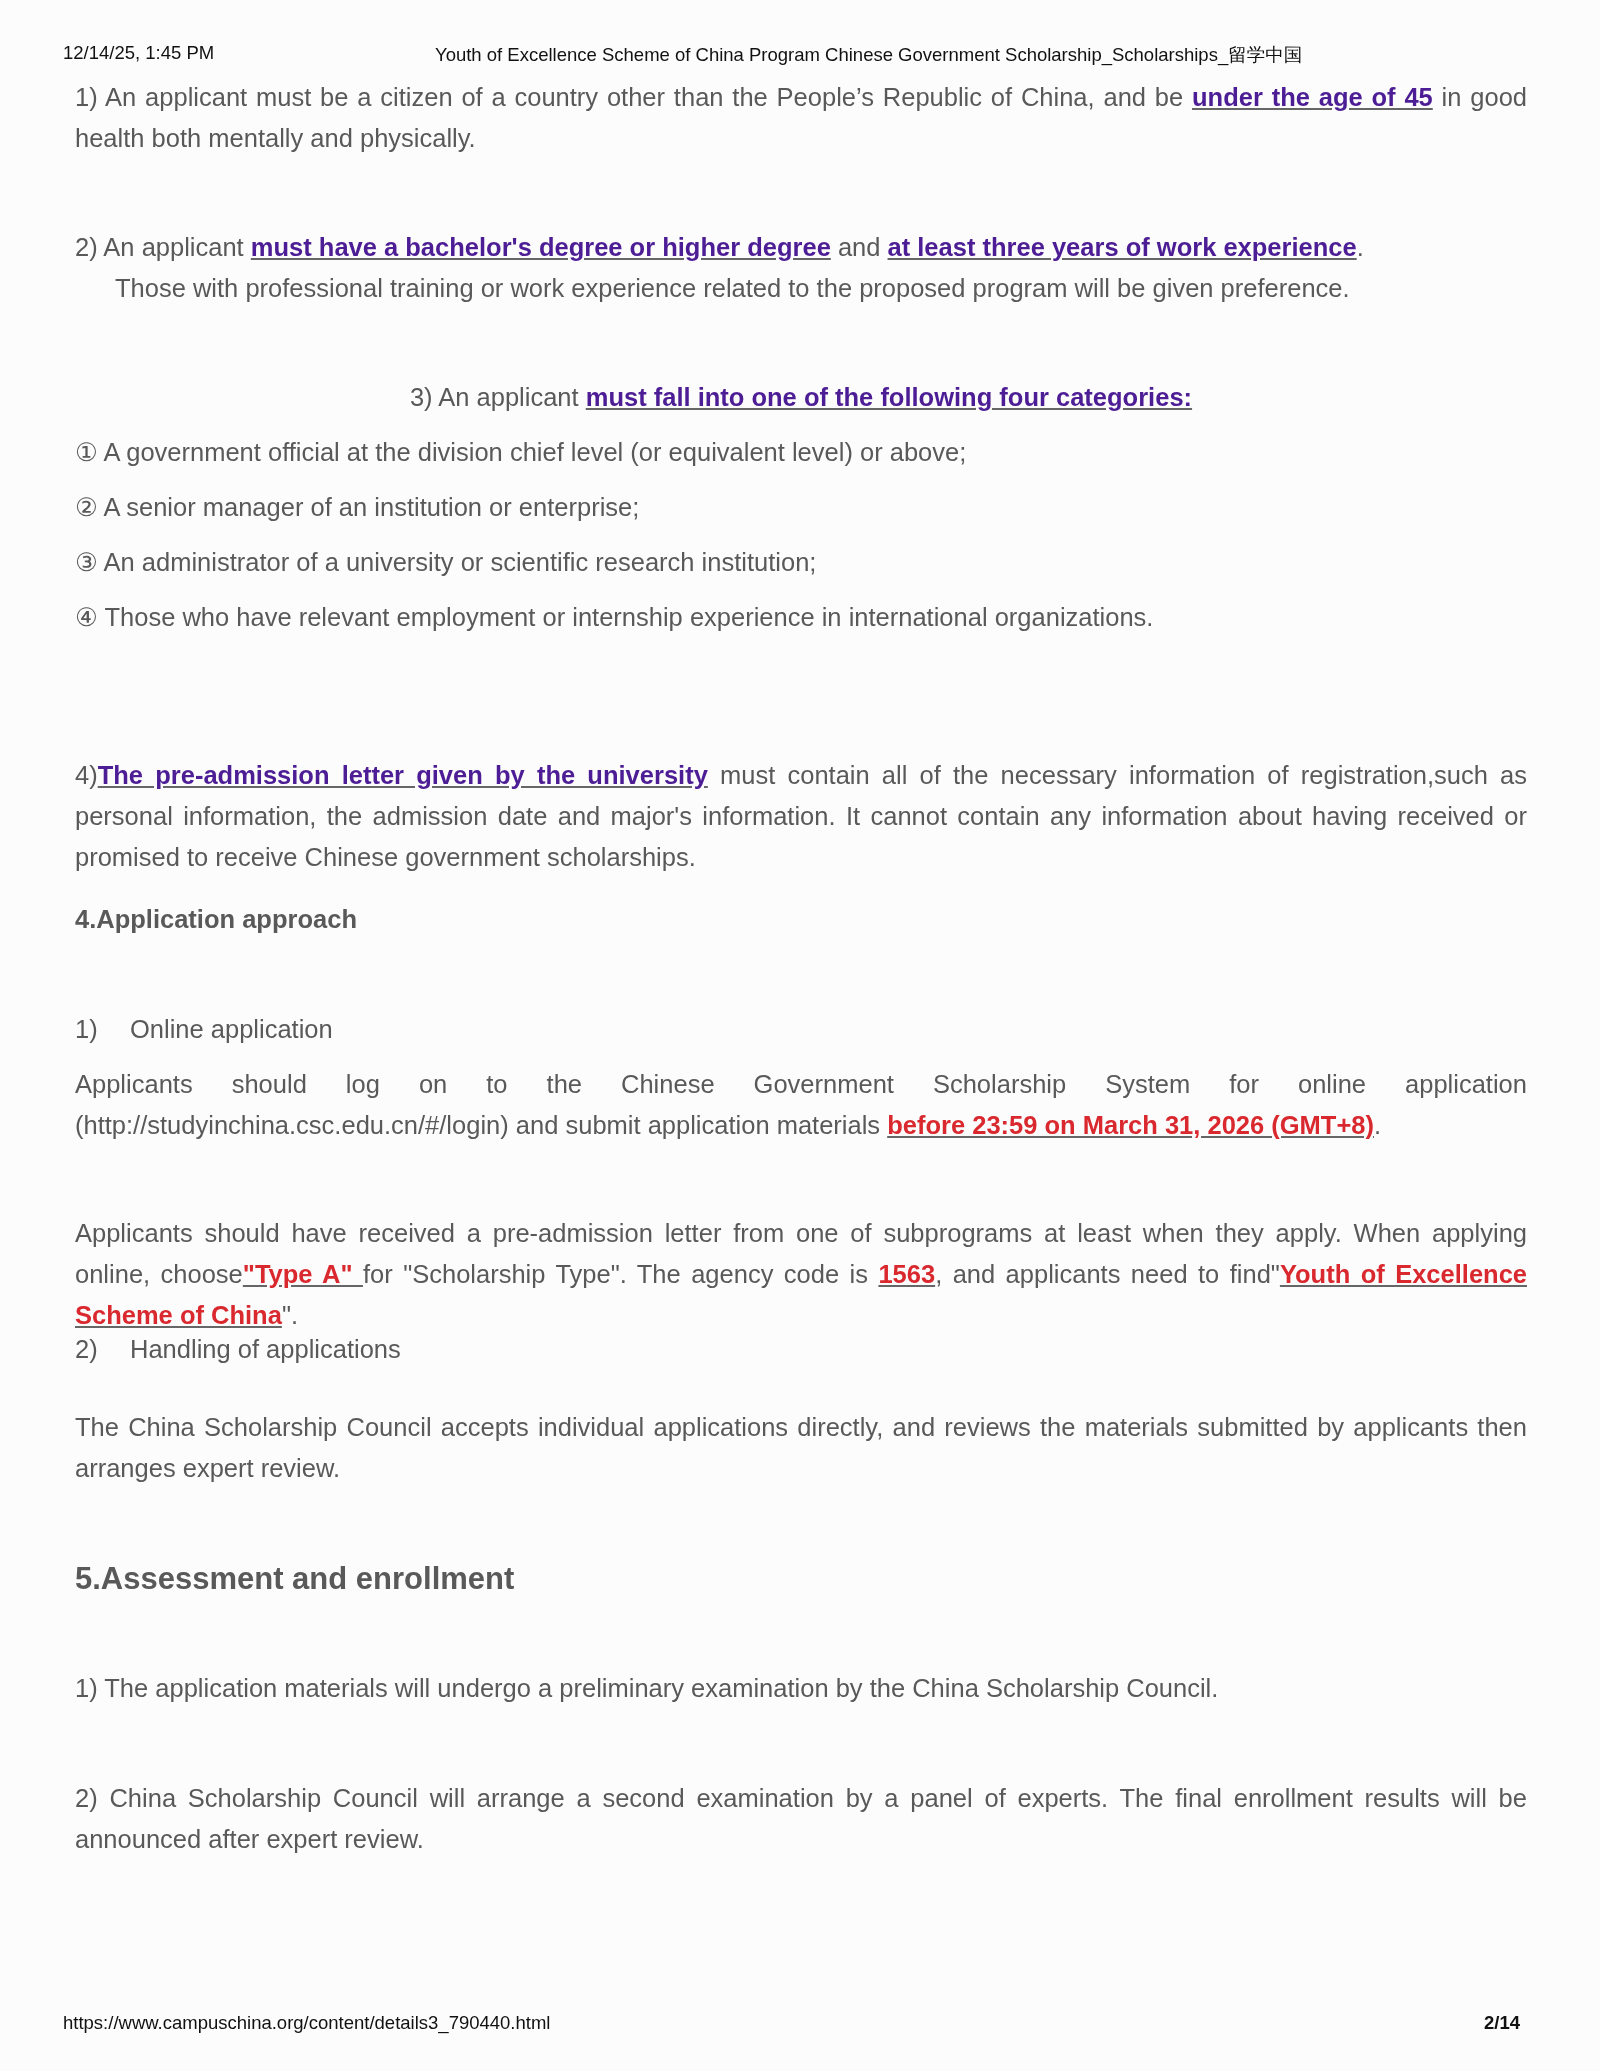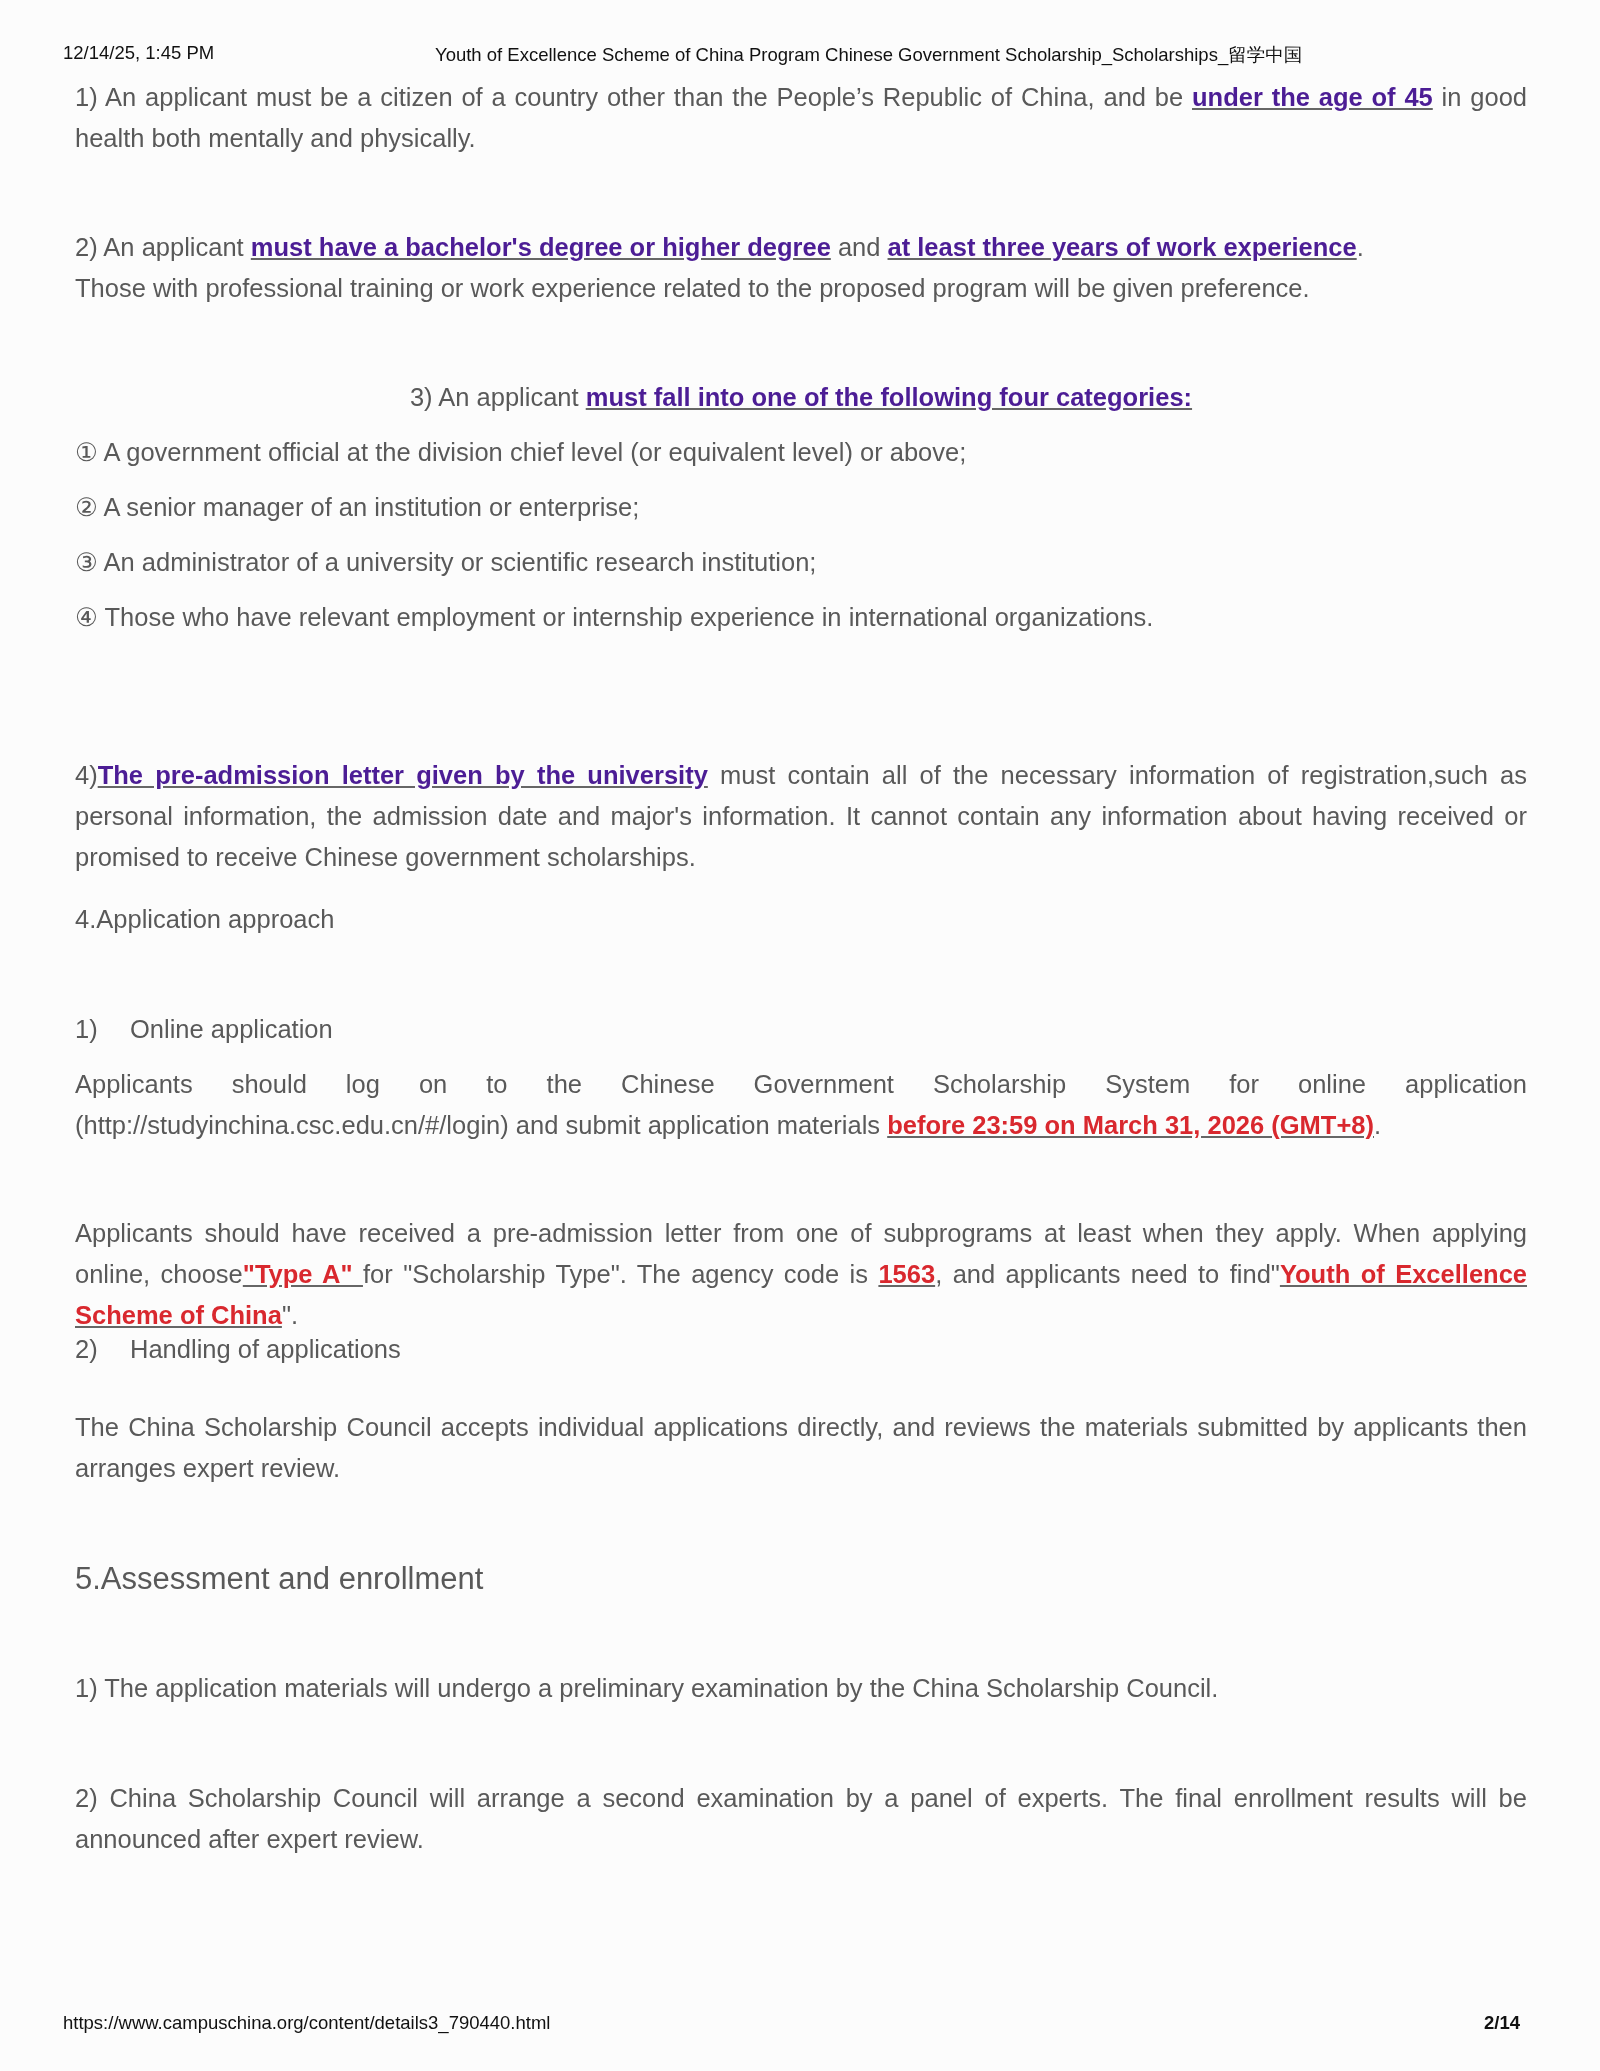--- a/index.html
+++ b/index.html
@@ -68,27 +68,28 @@
       cursor: pointer;
     }
     .lnk-red {
       color: #d9282e;
       font-weight: bold;
       text-decoration: underline;
       text-decoration-color: #666;
       cursor: pointer;
     }
     .heading {
-      font-weight: normal;
+      font-weight: bold;
       margin: 0;
     }
     .clipped {
       white-space: nowrap;
       overflow: hidden;
       width: 1305px;
+      margin-left: 40px;
     }
     .tab { display: inline-block; width: 55px; }
   </style>
 </head>
 <body>
 
 <div class="print-header">
   <span class="date">12/14/25, 1:45 PM</span>
   <span class="title">Youth of Excellence Scheme of China Program Chinese Government Scholarship_Scholarships_留学中国</span>
 </div>

